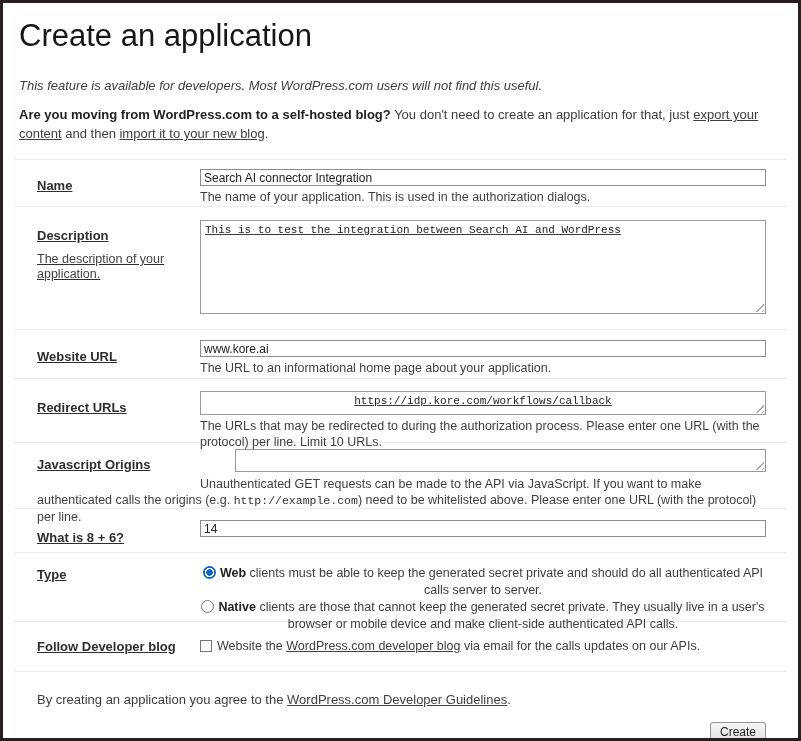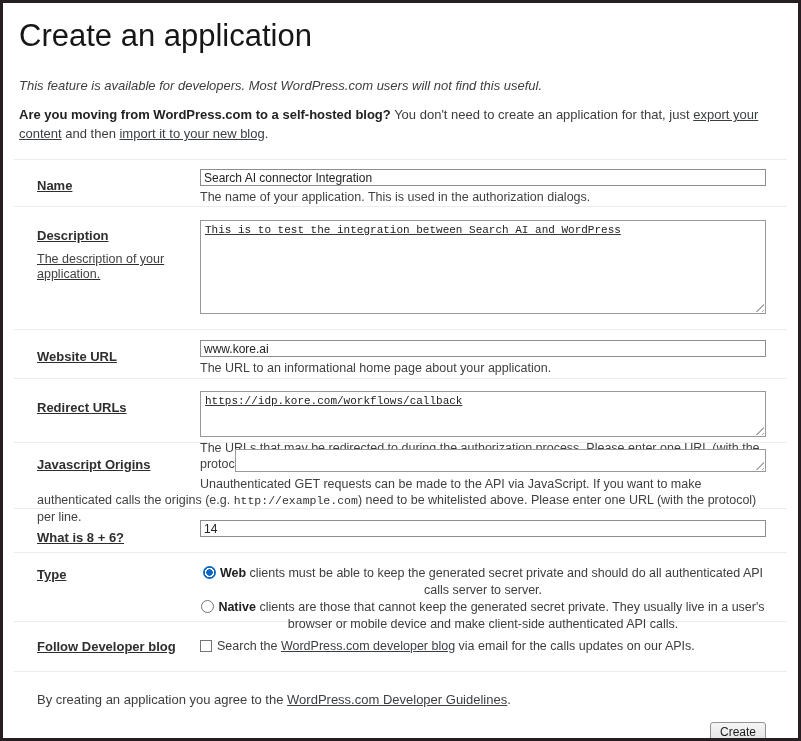--- a/index.html
+++ b/index.html
@@ -118,21 +118,21 @@
   
   .row-name { padding-top: 9px; height: 47px; }
   .row-name .row-label { padding-top: 9px; }
   .row-desc { padding-top: 13px; height: 123px; }
   .row-desc .row-label { padding-top: 8px; }
   .row-desc textarea { height: 94px; }
   .row-website { padding-top: 10px; height: 49px; }
   .row-website .row-label { padding-top: 9px; }
   .row-redirect { padding-top: 12px; height: 64px; }
   .row-redirect .row-label { padding-top: 9px; }
-  .row-redirect textarea { height: 46px; }
+  .row-redirect textarea { height: 24px; text-align: center; }
   .row-js { display: block; padding-top: 6px; height: 66px; }
   .row-js .flex-part { display: flex; gap: 35px; }
   .row-js .row-label { padding-top: 8px; }
   .row-js textarea { height: 23px; }
   .row-js .js-help {
     font-size: 12.5px;
     color: #3f3f3f;
     margin-top: 4px;
     line-height: 16px;
     text-indent: 163px;
@@ -272,21 +272,21 @@
       <div class="row-label" data-name="type-label">Type</div>
       <div class="row-field">
         <div class="option-line" data-name="type-option-web"><span class="radio checked" data-name="web-radio-button"></span><b data-name="web-option-name">Web</b><span data-name="web-option-text"> clients must be able to keep the generated secret private and should do all authenticated API calls server to server.</span></div>
         <div class="option-line" data-name="type-option-native"><span class="radio" data-name="native-radio-button"></span><b data-name="native-option-name">Native</b><span data-name="native-option-text"> clients are those that cannot keep the generated secret private. They usually live in a user's browser or mobile device and make client-side authenticated API calls.</span></div>
       </div>
     </div>
 
     <div class="row row-follow" data-name="form-row-follow-blog">
       <div class="row-label" data-name="follow-blog-label">Follow Developer blog</div>
       <div class="row-field">
-        <div class="follow-line" data-name="follow-blog-option"><span class="checkbox" data-name="follow-blog-checkbox"></span><span data-name="follow-blog-text-1">Search the </span><a class="link" data-name="developer-blog-link">WordPress.com developer blog</a><span data-name="follow-blog-text-2"> via email for the calls updates on our APIs.</span></div>
+        <div class="follow-line" data-name="follow-blog-option"><span class="checkbox" data-name="follow-blog-checkbox"></span><span data-name="follow-blog-text-1">Website the </span><a class="link" data-name="developer-blog-link">WordPress.com developer blog</a><span data-name="follow-blog-text-2"> via email for the calls updates on our APIs.</span></div>
       </div>
     </div>
 
   </div>
 
   <div class="footer" data-name="page-footer">
     <p class="agree" data-name="agreement-text"><span data-name="agreement-text-1">By creating an application you agree to the </span><a class="link" data-name="developer-guidelines-link">WordPress.com Developer Guidelines</a><span data-name="agreement-text-2">.</span></p>
     <div class="button-bar" data-name="button-bar">
       <button class="create" data-name="create-button">Create</button>
     </div>

